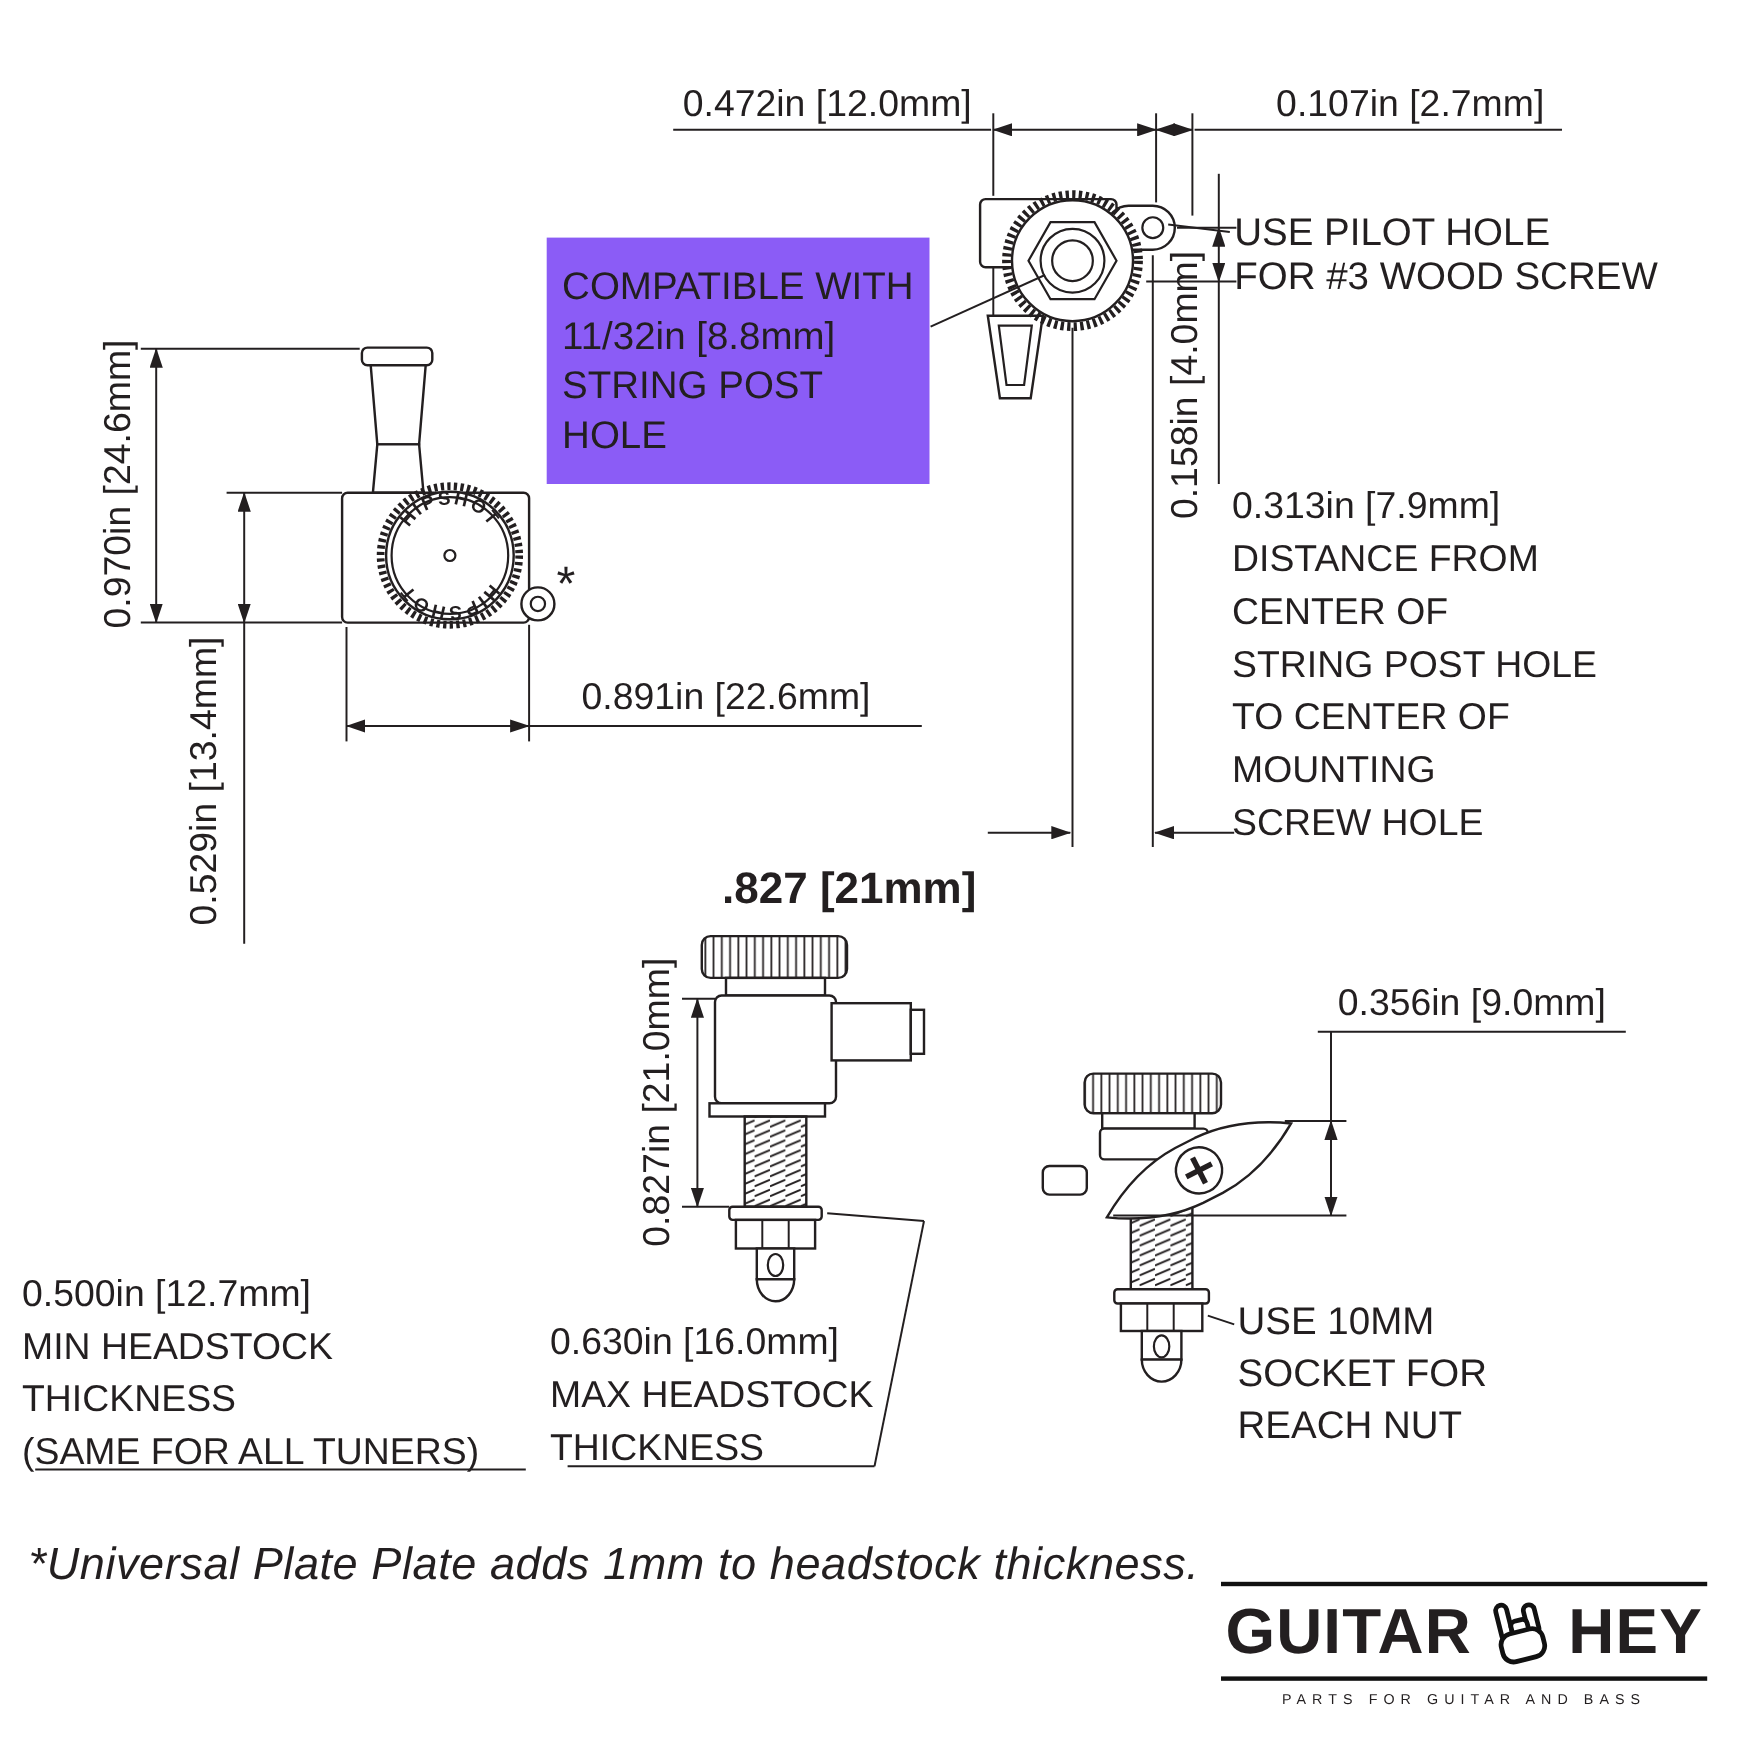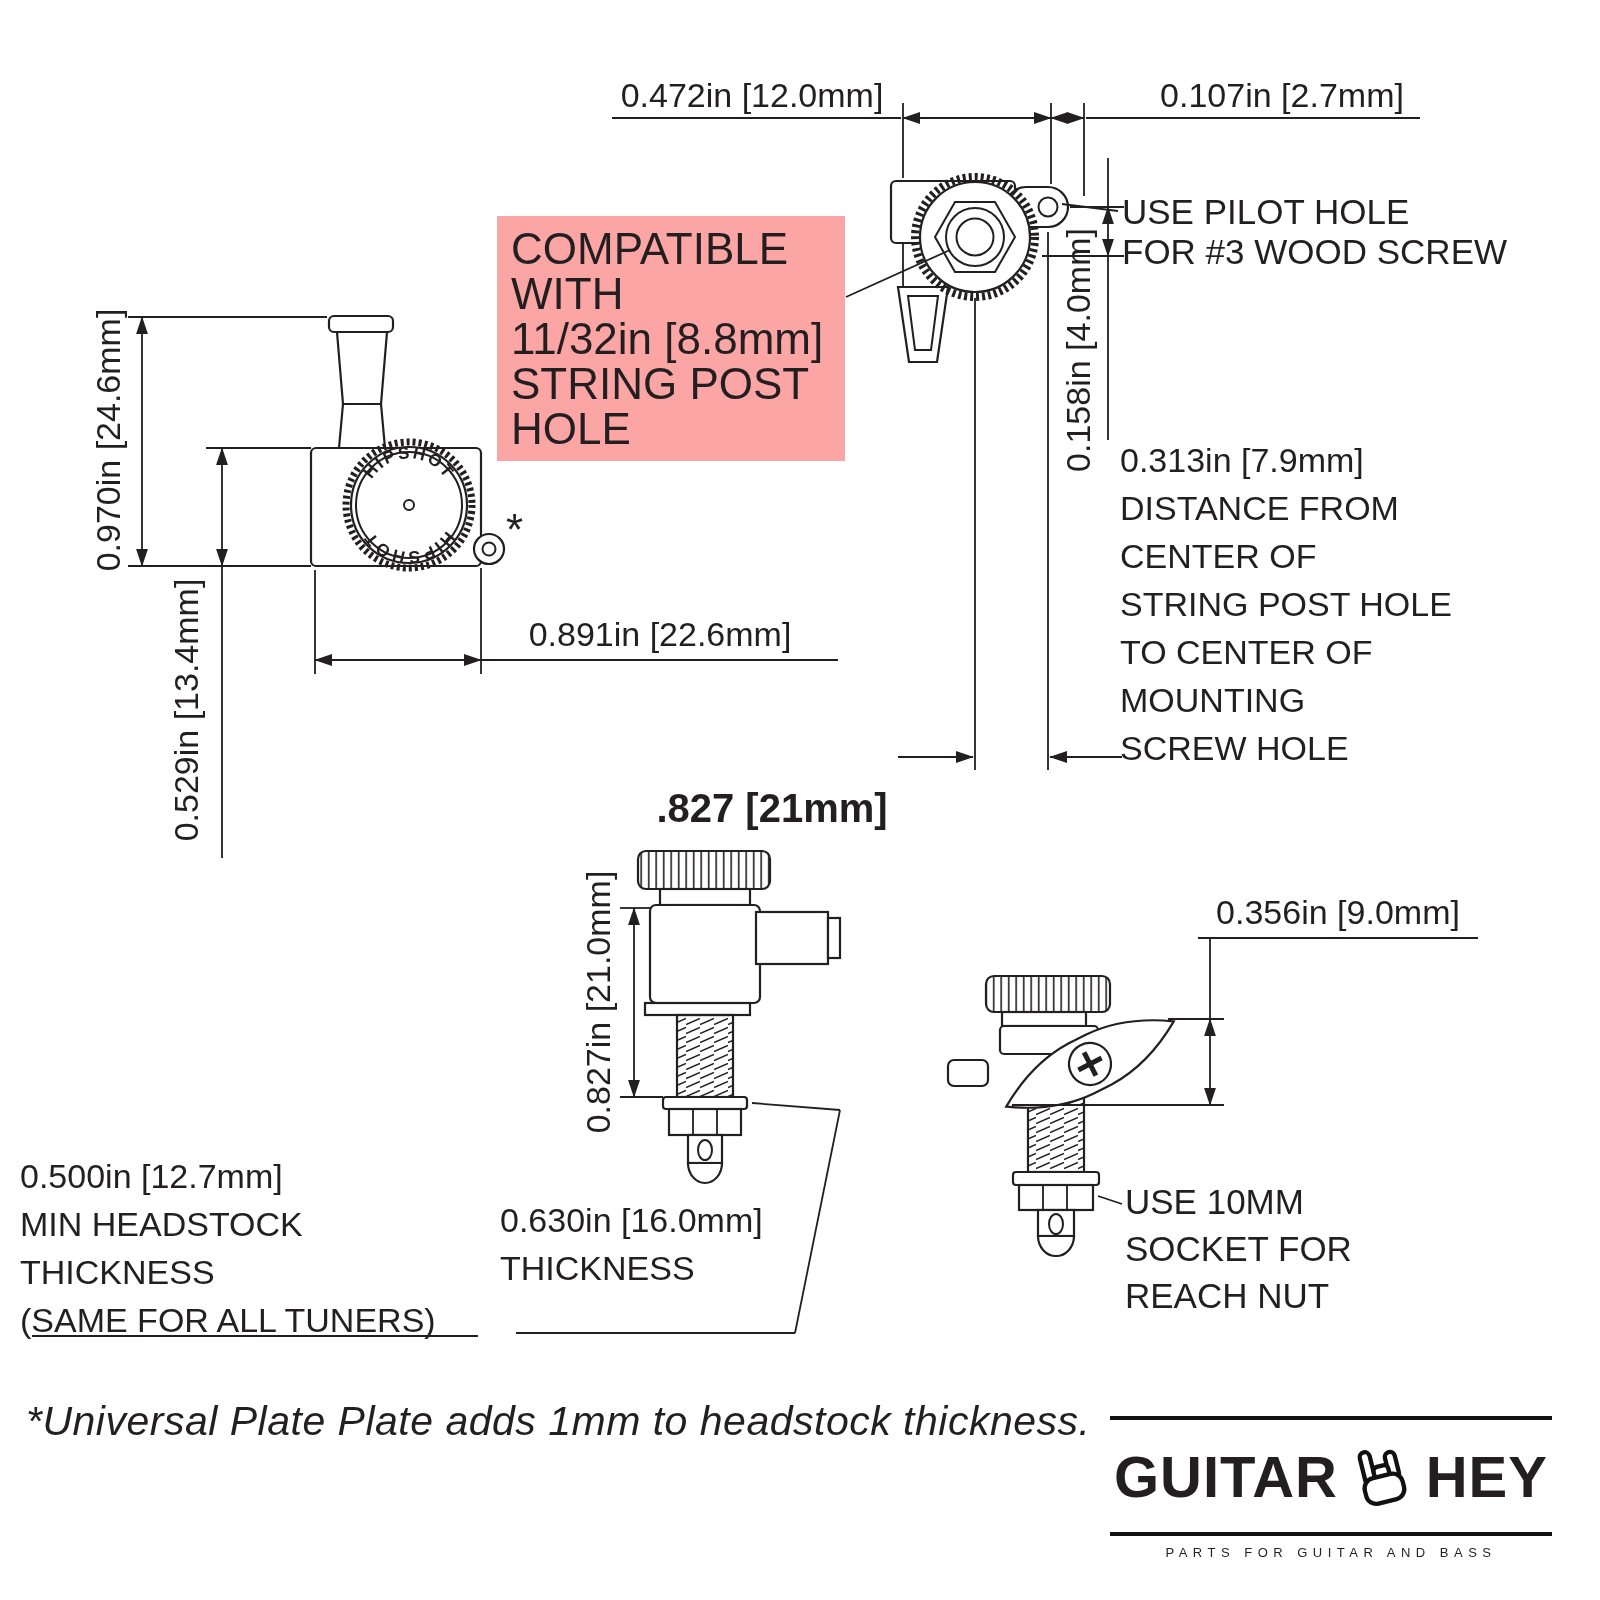--- a/index.html
+++ b/index.html
@@ -6,29 +6,29 @@
   .canvas{position:relative;width:1600px;height:1600px;background:#fff;
           font-family:"Liberation Sans",sans-serif;color:#231f20;overflow:hidden;}
   svg.artwork{position:absolute;left:0;top:0;}
   .ln{stroke:#231f20;stroke-width:1.8;fill:none;}
   .shape{stroke:#231f20;stroke-width:2.2;fill:#fff;}
   .shapeN{stroke:#231f20;stroke-width:2;fill:none;}
   .dim{position:absolute;font-size:34px;white-space:nowrap;transform:translate(-50%,-50%);}
   .dim.rot{transform:translate(-50%,-50%) rotate(-90deg);}
   .noteline{position:absolute;font-size:35px;white-space:nowrap;}
   .block{position:absolute;font-size:34px;line-height:48px;text-align:left;}
-  .callout{position:absolute;left:497px;top:216px;width:320px;background:#fca5a5;
-           padding:10px 14px;font-size:44px;line-height:45px;font-weight:400;}
+  .callout{position:absolute;left:497px;top:216px;width:320px;background:#8b5cf6;
+           padding:22px 14px;font-size:35px;line-height:45px;font-weight:400;}
   .title-dim{position:absolute;font-weight:bold;font-size:40px;white-space:nowrap;
              transform:translate(-50%,-50%);}
   .footnote{position:absolute;left:26px;top:1398px;font-style:italic;font-size:41px;
             white-space:nowrap;letter-spacing:0.5px;}
   .logo{position:absolute;left:1110px;top:1416px;width:442px;}
   .logo-band{display:flex;align-items:center;justify-content:space-between;
-             border-top:4px solid #111;border-bottom:4px solid #111;padding:20px 4px;}
+             border-top:4px solid #111;border-bottom:4px solid #111;padding:5px 4px;margin-top:22px;}
   .logo-word{font-size:58px;font-weight:800;letter-spacing:1px;}
   .logo-tagline{margin-top:9px;text-align:center;font-size:13px;letter-spacing:5.5px;
                 white-space:nowrap;}
 </style>
 </head>
 <body>
 
 <div class="canvas">
 
   <svg class="artwork" width="1600" height="1600" viewBox="0 0 1600 1600">
@@ -206,20 +206,21 @@
 
   <div class="block" style="left:20px;top:1152px;width:470px;">
     <div>0.500in [12.7mm]</div>
     <div>MIN HEADSTOCK</div>
     <div>THICKNESS</div>
     <div>(SAME FOR ALL TUNERS)</div>
   </div>
 
   <div class="block" style="left:500px;top:1196px;width:310px;">
     <div>0.630in [16.0mm]</div>
+    <div>MAX HEADSTOCK</div>
     <div>THICKNESS</div>
   </div>
 
   <div class="dim" style="left:1338px;top:912px;">0.356in [9.0mm]</div>
 
   <div class="noteline" style="left:1125px;top:1182px;">USE 10MM</div>
   <div class="noteline" style="left:1125px;top:1229px;">SOCKET FOR</div>
   <div class="noteline" style="left:1125px;top:1276px;">REACH NUT</div>
 
   <div class="footnote">*Universal Plate Plate adds 1mm to headstock thickness.</div>

